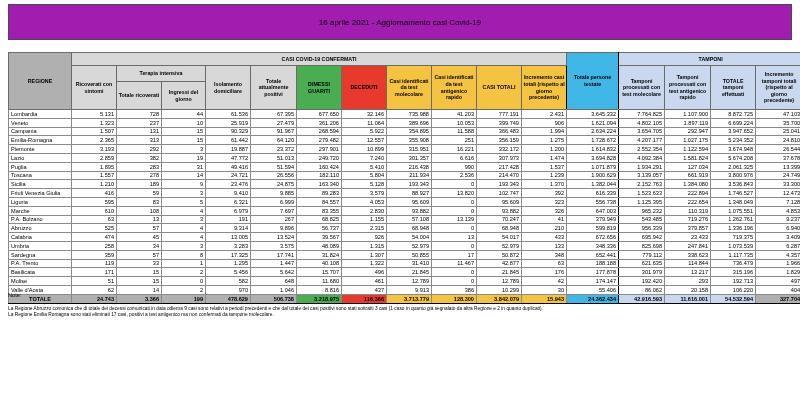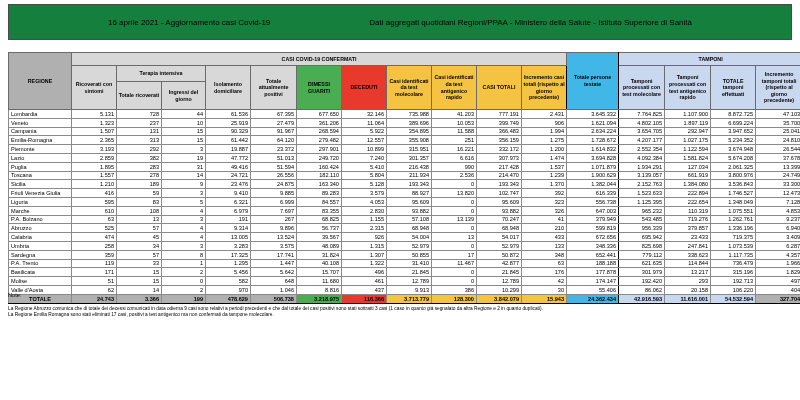--- a/index.html
+++ b/index.html
@@ -1,20 +1,20 @@
 <!DOCTYPE html>
 <html style="--green: #4aad52; --red: #e8392d; --yellow: #f5c342; --blue: #41b7e8; --lblue: #c9d7ef; --gray: #b0b0b0; --graylight: #d8d8d8;"><head>
 <meta charset="utf-8">
 <style>
   html,body{margin:0;padding:0;background:#fff;}
   body{width:800px;height:400px;font-family:"Liberation Sans",sans-serif;color:#000;overflow:hidden;}
   .page{position:relative;width:800px;height:400px;background:#fff;}
 
   .title-box{position:absolute;left:8px;top:4px;width:782px;height:34px;border:1px solid #4a4a4a;
-    display:flex;flex-direction:row;justify-content:space-evenly;align-items:center;background:#15803d;}
+    display:flex;flex-direction:column;justify-content:space-evenly;align-items:center;background:#a21caf;}
   .title-line{font-size:8px;line-height:9px;}
 
   table.data-table{position:absolute;left:8px;top:52px;width:784px;border-collapse:collapse;
     table-layout:fixed;border:1.5px solid #000;}
   th,td{border:1px solid #8a8a8a;overflow:hidden;}
   th{font-size:5.3px;font-weight:bold;text-align:center;vertical-align:middle;line-height:1.25;
     padding:0 1px;white-space:normal;border-color:#6b6b6b;}
   td{font-size:5.6px;height:7.8px;padding:0 2px;white-space:nowrap;vertical-align:middle;}
   td.num{text-align:right;}
   td.region{text-align:left;}
@@ -40,21 +40,20 @@
   .note-label{font-size:5.6px;margin-bottom:8px;}
   .note-line{font-size:4.8px;line-height:6.4px;white-space:nowrap;overflow:hidden;}
 </style>
 </head>
 <body>
 
 <div class="page">
 
   <div class="title-box">
     <div class="title-line">16 aprile 2021 - Aggiornamento casi Covid-19</div>
-    <div class="title-line">Dati aggregati quotidiani Regioni/PPAA - Ministero della Salute - Istituto Superiore di Sanità</div>
   </div>
 
   <table class="data-table">
     <colgroup>
       <col style="width:63px">
       <col style="width:45px">
         <col style="width:45px">
         <col style="width:44px">
         <col style="width:45px">
       <col style="width:46px">

